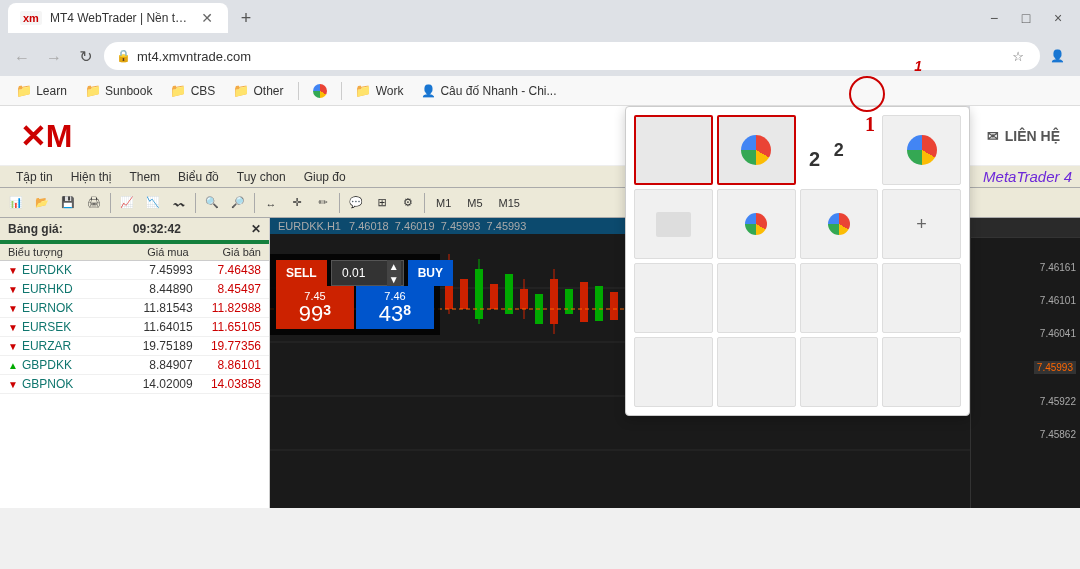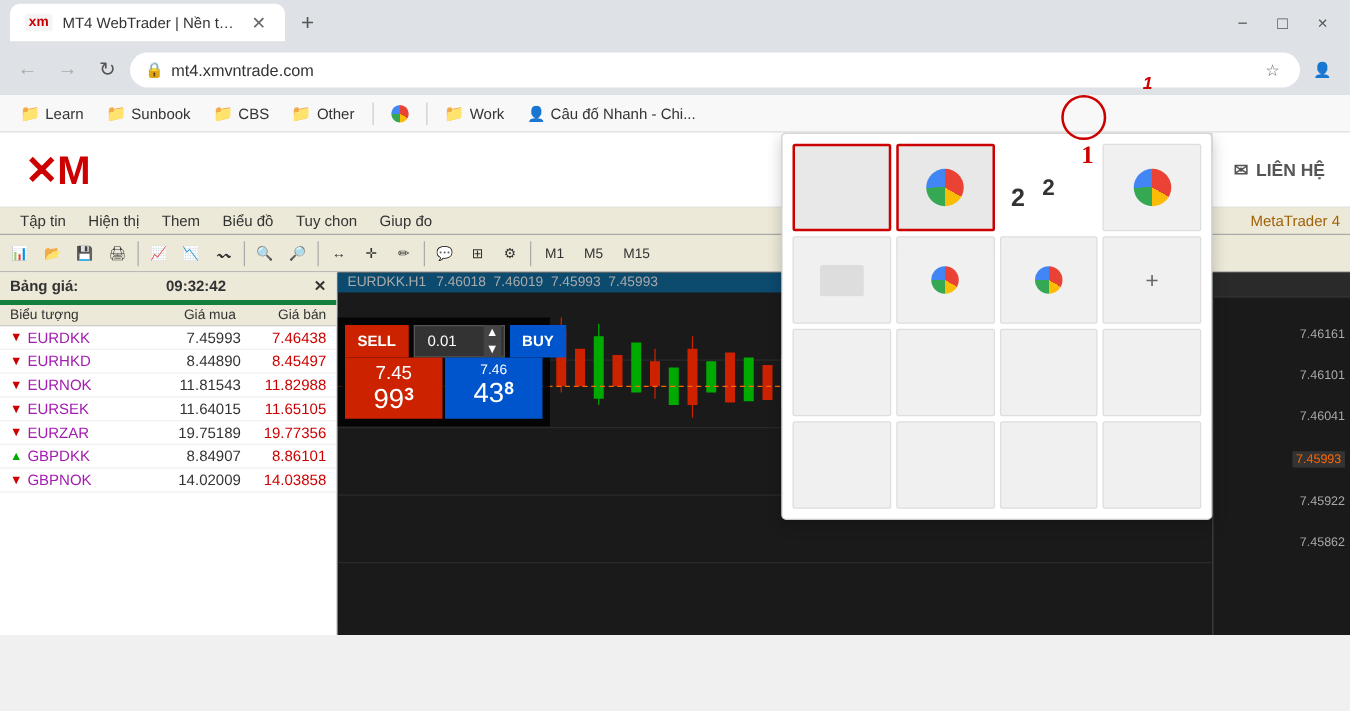--- a/index.html
+++ b/index.html
@@ -38,39 +38,39 @@
     .xm-logo { display: flex; align-items: center; }
     .xm-logo-text { font-size: 28px; font-weight: 900; color: #cc0000; letter-spacing: -1px; }
     .xm-nav { margin-left: auto; display: flex; gap: 30px; align-items: center; }
     .xm-nav-btn { color: #e63; font-weight: bold; font-size: 14px; cursor: pointer; }
     .xm-nav-btn.mail { display: flex; align-items: center; gap: 6px; color: #555; }
 
     
     .mt4-area { background: #c8c8c8; }
     .mt4-menu-bar { background: #ece9d8; display: flex; align-items: center; padding: 1px 8px; gap: 2px; font-size: 12px; border-bottom: 1px solid #aaa; height: 22px; }
     .mt4-menu-item { padding: 2px 8px; cursor: pointer; color: #333; }
-    .mt4-right { margin-left: auto; font-size: 12px; color: #a16207; }
+    .mt4-right { margin-left: auto; font-size: 15px; color: #6d28d9; font-style: italic; }
     .mt4-toolbar { background: #ece9d8; display: flex; align-items: center; padding: 2px 4px; gap: 2px; border-bottom: 1px solid #aaa; height: 30px; flex-wrap: nowrap; }
     .mt4-tool-btn { width: 24px; height: 24px; display: flex; align-items: center; justify-content: center; font-size: 11px; color: #333; cursor: pointer; border: 1px solid transparent; background: transparent; }
     .mt4-separator { width: 1px; height: 20px; background: #aaa; margin: 0 2px; }
     .tf-btn { padding: 2px 6px; font-size: 11px; cursor: pointer; color: #333; background: #ece9d8; border: 1px solid transparent; }
 
     
     .trading-area { display: flex; height: 290px; }
 
     
     .symbol-list { width: 270px; background: white; border-right: 1px solid #ccc; flex-shrink: 0; }
     .symbol-header { background: #ece9d8; padding: 4px 8px; font-size: 12px; font-weight: bold; color: #333; display: flex; justify-content: space-between; border-bottom: 4px solid #15803d; }
     .symbol-subheader { background: #ece9d8; padding: 2px 8px; font-size: 11px; color: #333; display: flex; border-bottom: 1px solid #ccc; }
     .symbol-col { flex: 1; text-align: right; }
     .symbol-col:first-child { flex: 1.5; text-align: left; }
     .symbol-row { display: flex; align-items: center; padding: 2px 8px; font-size: 12px; border-bottom: 1px solid #f0f0f0; cursor: pointer; }
     .symbol-arrow { color: #cc0000; font-size: 10px; margin-right: 4px; }
     .symbol-arrow.up { color: #00aa00; }
-    .symbol-name { flex: 1.5; font-size: 12px; color: #a21caf; }
+    .symbol-name { flex: 1.5; font-size: 12px; color: #0f766e; }
     .symbol-buy { flex: 1; text-align: right; font-size: 12px; color: #333; }
     .symbol-sell { flex: 1; text-align: right; font-size: 12px; color: #cc0000; }
 
     
     .chart-area { flex: 1; background: #1a1a1a; position: relative; overflow: hidden; }
     .chart-header { background: #0c4a6e; padding: 2px 8px; font-size: 11px; color: #aaa; display: flex; gap: 8px; }
     .chart-canvas { width: 100%; height: calc(100% - 20px); position: relative; overflow: hidden; }
 
     
     .trading-panel { position: absolute; top: 20px; left: 0; width: 170px; background: rgba(0,0,0,0.8); padding: 6px; z-index: 10; }
@@ -299,21 +299,21 @@
               <input class="lot-input" value="0.01" style="background: transparent; border: none; color: white; width: 40px; text-align: center; font-size: 12px;">
               <div class="lot-spinner">
                 <button class="lot-spin-btn">▲</button>
                 <button class="lot-spin-btn">▼</button>
               </div>
             </div>
             <button class="buy-btn">BUY</button>
           </div>
           <div class="price-display">
             <div class="sell-price">
-              <div style="font-size:15px;">7.45</div>
+              <div style="font-size:11px;">7.45</div>
               <div><span class="price-big">99</span><sup style="font-size:14px;font-weight:bold;">3</sup></div>
             </div>
             <div class="buy-price">
               <div style="font-size:11px;">7.46</div>
               <div><span class="price-big">43</span><sup style="font-size:14px;font-weight:bold;">8</sup></div>
             </div>
           </div>
         </div>
 
         <svg width="100%" height="100%" style="position:absolute;top:0;left:0;">

